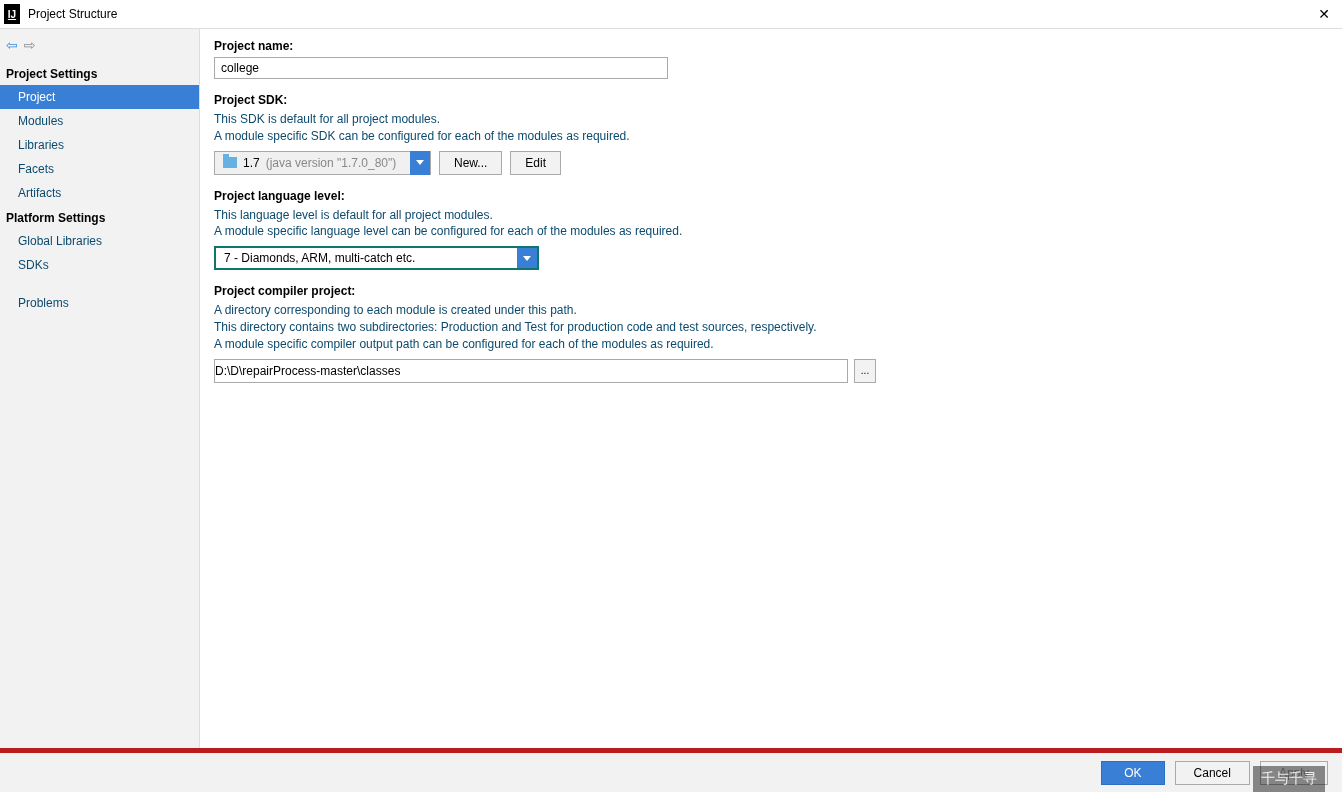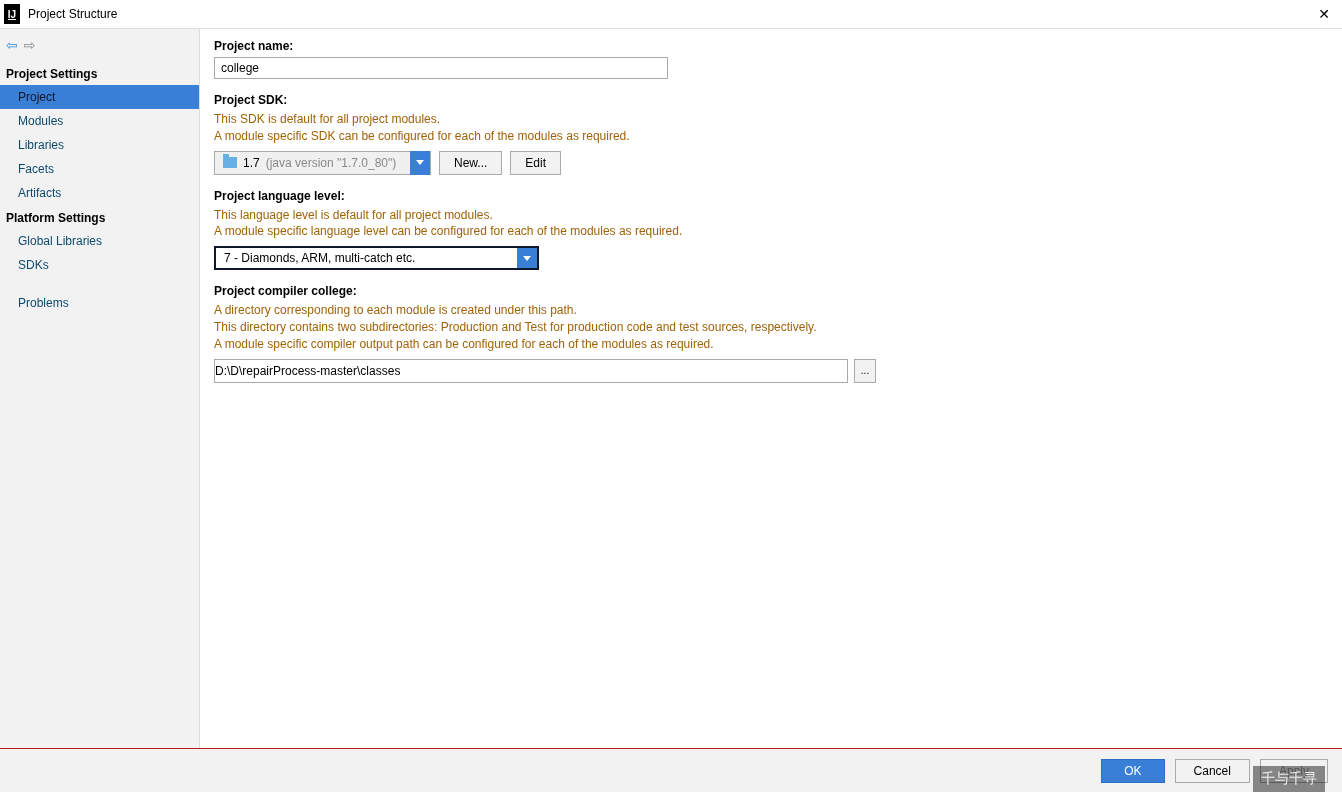--- a/index.html
+++ b/index.html
@@ -58,21 +58,21 @@
   font-size:12px;
 }
 .side-item {
   padding:5px 8px 5px 18px;
   font-size:12px;
   color:#0c4a6e;
   cursor:pointer;
 }
 .side-item.selected {
   background:#3a7fd6;
-  color:#0f172a;
+  color:#ffffff;
 }
 .sidebar .spacer { height:14px; }
 .main {
   flex:1;
   padding:8px 14px;
   overflow:auto;
 }
 .field-label {
   font-weight:bold;
   font-size:12px;
@@ -81,21 +81,21 @@
 }
 .text-input {
   width:454px;
   height:22px;
   border:1px solid #aaa;
   background:#fff;
   padding:2px 6px;
   font-size:12px;
   font-family:inherit;
 }
-.help { color:#a16207; font-size:12px; line-height:1.4; }
+.help { color:#0c4a6e; font-size:12px; line-height:1.4; }
 .section { margin-bottom:14px; }
 .sdk-row { display:flex; align-items:center; gap:8px; margin-top:6px; }
 .sdk-combo {
   display:flex; align-items:center;
   border:1px solid #aaa;
   background:#f0f0f0;
   height:24px;
 }
 .sdk-combo .inner {
   display:flex; align-items:center; gap:6px;
@@ -122,21 +122,21 @@
   border:1px solid #aaa;
   background:#f2f2f2;
   font-size:12px;
   cursor:pointer;
   font-family:inherit;
 }
 .lang-combo {
   display:flex;
   width:325px;
   height:24px;
-  border:2px solid #0f172a;
+  border:2px solid #0f766e;
   margin-top:6px;
 }
 .lang-combo .text {
   flex:1; padding:3px 8px; font-size:12px; background:#fff;
 }
 .lang-combo .combo-arrow { height:100%; }
 .output-row {
   display:flex; align-items:center; gap:6px; margin-top:6px;
 }
 .output-input {
@@ -147,21 +147,21 @@
 }
 .browse-btn {
   width:22px; height:24px;
   border:1px solid #aaa; background:#f2f2f2;
   font-size:10px; cursor:pointer;
   display:flex; align-items:center; justify-content:center;
   font-family:inherit;
 }
 .footer {
   height:44px;
-  border-top:1px solid #b91c1c;
+  border-top:5px solid #b91c1c;
   display:flex;
   align-items:center;
   justify-content:flex-end;
   gap:10px;
   padding:0 14px;
   background:#f2f2f2;
 }
 .footer .btn-ok {
   background:#3a7fd6; color:#fff; border:1px solid #2a6fc6;
   height:24px; padding:0 22px; cursor:pointer; font-size:12px;
@@ -246,21 +246,21 @@
         <div class="text">7 - Diamonds, ARM, multi-catch etc.</div>
         <div class="combo-arrow">
           <svg viewBox="0 0 8 5">
               <path d="M0 0 L8 0 L4 5 Z" fill="#fff"></path>
             </svg>
         </div>
       </div>
     </div>
 
     <div class="section">
-      <div class="field-label">Project compiler college:</div>
+      <div class="field-label">Project compiler project:</div>
       <div class="help">A directory corresponding to each module is created under this path.</div>
       <div class="help">This directory contains two subdirectories: Production and Test for production code and test sources, respectively.</div>
       <div class="help">A module specific compiler output path can be configured for each of the modules as required.</div>
       <div class="output-row">
         <input class="output-input" value="D:\D\repairProcess-master\classes" style="">
         <button class="browse-btn">...</button>
       </div>
     </div>
   </div>
 </div>

